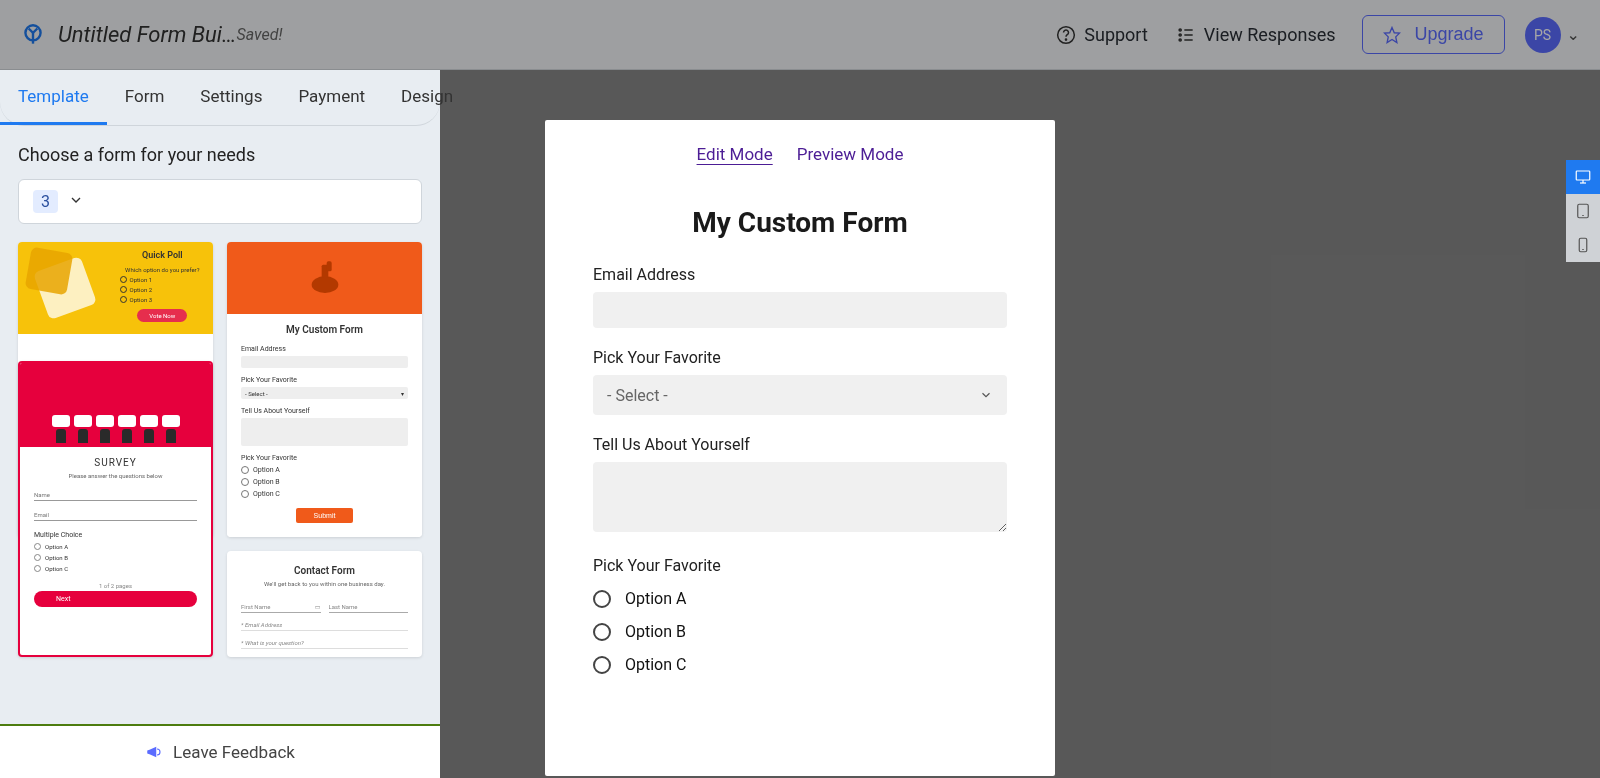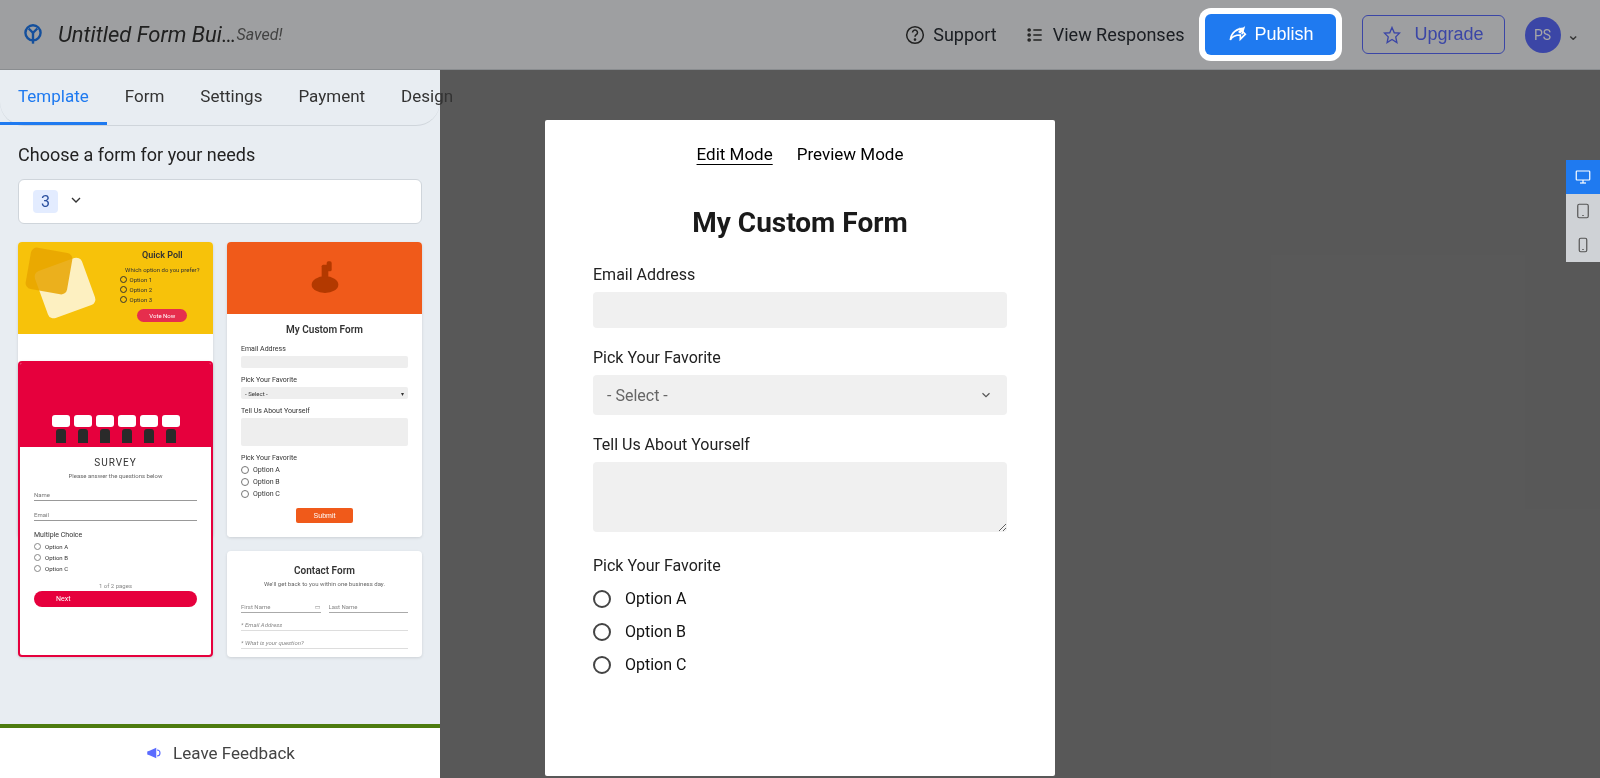--- a/index.html
+++ b/index.html
@@ -83,28 +83,28 @@
 .contact { padding:14px 14px 8px; }
 .contact-title { text-align:center; font-size:10px; font-weight:600; }
 .contact-sub { text-align:center; font-size:6px; color:#666; margin-top:4px; margin-bottom:8px; }
 .contact-row { display:flex; gap:8px; }
 .contact-col { flex:1; }
 .ufield { border-bottom:1px solid #aaa; font-size:6px; color:#888; padding-bottom:2px; margin-top:8px; }
 .ufield .icn { float:right; font-size:6px; }
 .req { font-size:6px; color:#888; margin-top:8px; display:block; border-bottom:1px solid #ddd; padding-bottom:2px; font-style:italic; }
 
 
-.feedback-bar { height:54px; background:#fff; border-top:4px solid #4d7c0f; display:flex; align-items:center; justify-content:center; gap:10px; color:#444; font-size:17px; cursor:pointer; }
+.feedback-bar { height:54px; background:#fff; border-top:2px solid #4d7c0f; display:flex; align-items:center; justify-content:center; gap:10px; color:#444; font-size:17px; cursor:pointer; }
 .feedback-bar svg { width:18px; height:18px; }
 
 
 .canvas { position:absolute; top:120px; left:50%; transform:translateX(-50%); width:510px; background:#fff; border-radius:2px; z-index:60; padding-bottom: 20px; overflow: hidden; }
 .canvas-inner { height: 636px; overflow: hidden; }
 .mode-tabs { display:flex; justify-content:center; gap:24px; padding:24px 0 12px; }
-.mode-tab { font-size:17px; color:#000000; cursor:pointer; }
+.mode-tab { font-size:17px; color:#4c1d95; cursor:pointer; }
 .mode-tab.current { text-decoration:underline; text-underline-offset:4px; }
 .form-title { text-align:center; font-size:28px; font-weight:700; color:#1a1a1a; margin-top:30px; margin-bottom:26px; }
 .form-body { padding:0 48px; }
 .flabel { font-size:16px; color:#222; margin-top:20px; margin-bottom:8px; }
 .finput { width:100%; background:#f0f0f0; border:none; border-radius:4px; height:36px; padding:0 10px; font-size:15px; }
 .fselect { display:flex; align-items:center; justify-content:space-between; background:#f0f0f0; border-radius:4px; height:40px; padding:0 14px; font-size:16px; color:#666; cursor:pointer; }
 .fselect svg { width:14px; height:14px; }
 .ftextarea { width:100%; background:#f0f0f0; border:none; border-radius:4px; height:70px; padding:8px 10px; font-size:15px; resize:both; }
 .fradio { display:flex; align-items:center; gap:14px; margin-top:14px; font-size:16px; color:#111; }
 .fradio-circle { width:18px; height:18px; border:2px solid #444; border-radius:50%; cursor:pointer; }
@@ -143,27 +143,20 @@
     <svg viewBox="0 0 24 24" fill="none" stroke="#333" stroke-width="1.8">
         <circle cx="5" cy="6" r="1.3"></circle>
         <circle cx="5" cy="12" r="1.3"></circle>
         <circle cx="5" cy="18" r="1.3"></circle>
         <line x1="10" y1="6" x2="20" y2="6"></line>
         <line x1="10" y1="12" x2="20" y2="12"></line>
         <line x1="10" y1="18" x2="20" y2="18"></line>
       </svg>
     <span>View Responses</span>
   </div>
-  <button class="publish-btn">
-    <svg viewBox="0 0 24 24" fill="none" stroke="#fff" stroke-width="2">
-        <path d="M14 9l6-5-2 7"></path>
-        <path d="M20 4C12 4 5 9 4 18c2-4 6-6 12-6v5l6-6-6-6v5"></path>
-      </svg>
-    <span>Publish</span>
-  </button>
   <button class="upgrade-btn">
     <svg viewBox="0 0 24 24" fill="none" stroke="#5b6cff" stroke-width="1.8">
         <polygon points="12 2 15 9 22 9.5 17 14.5 18.5 22 12 18 5.5 22 7 14.5 2 9.5 9 9"></polygon>
       </svg>
     <span>Upgrade</span>
   </button>
   <div class="avatar">PS</div>
   <div class="caret">⌄</div>
 </div>
 

